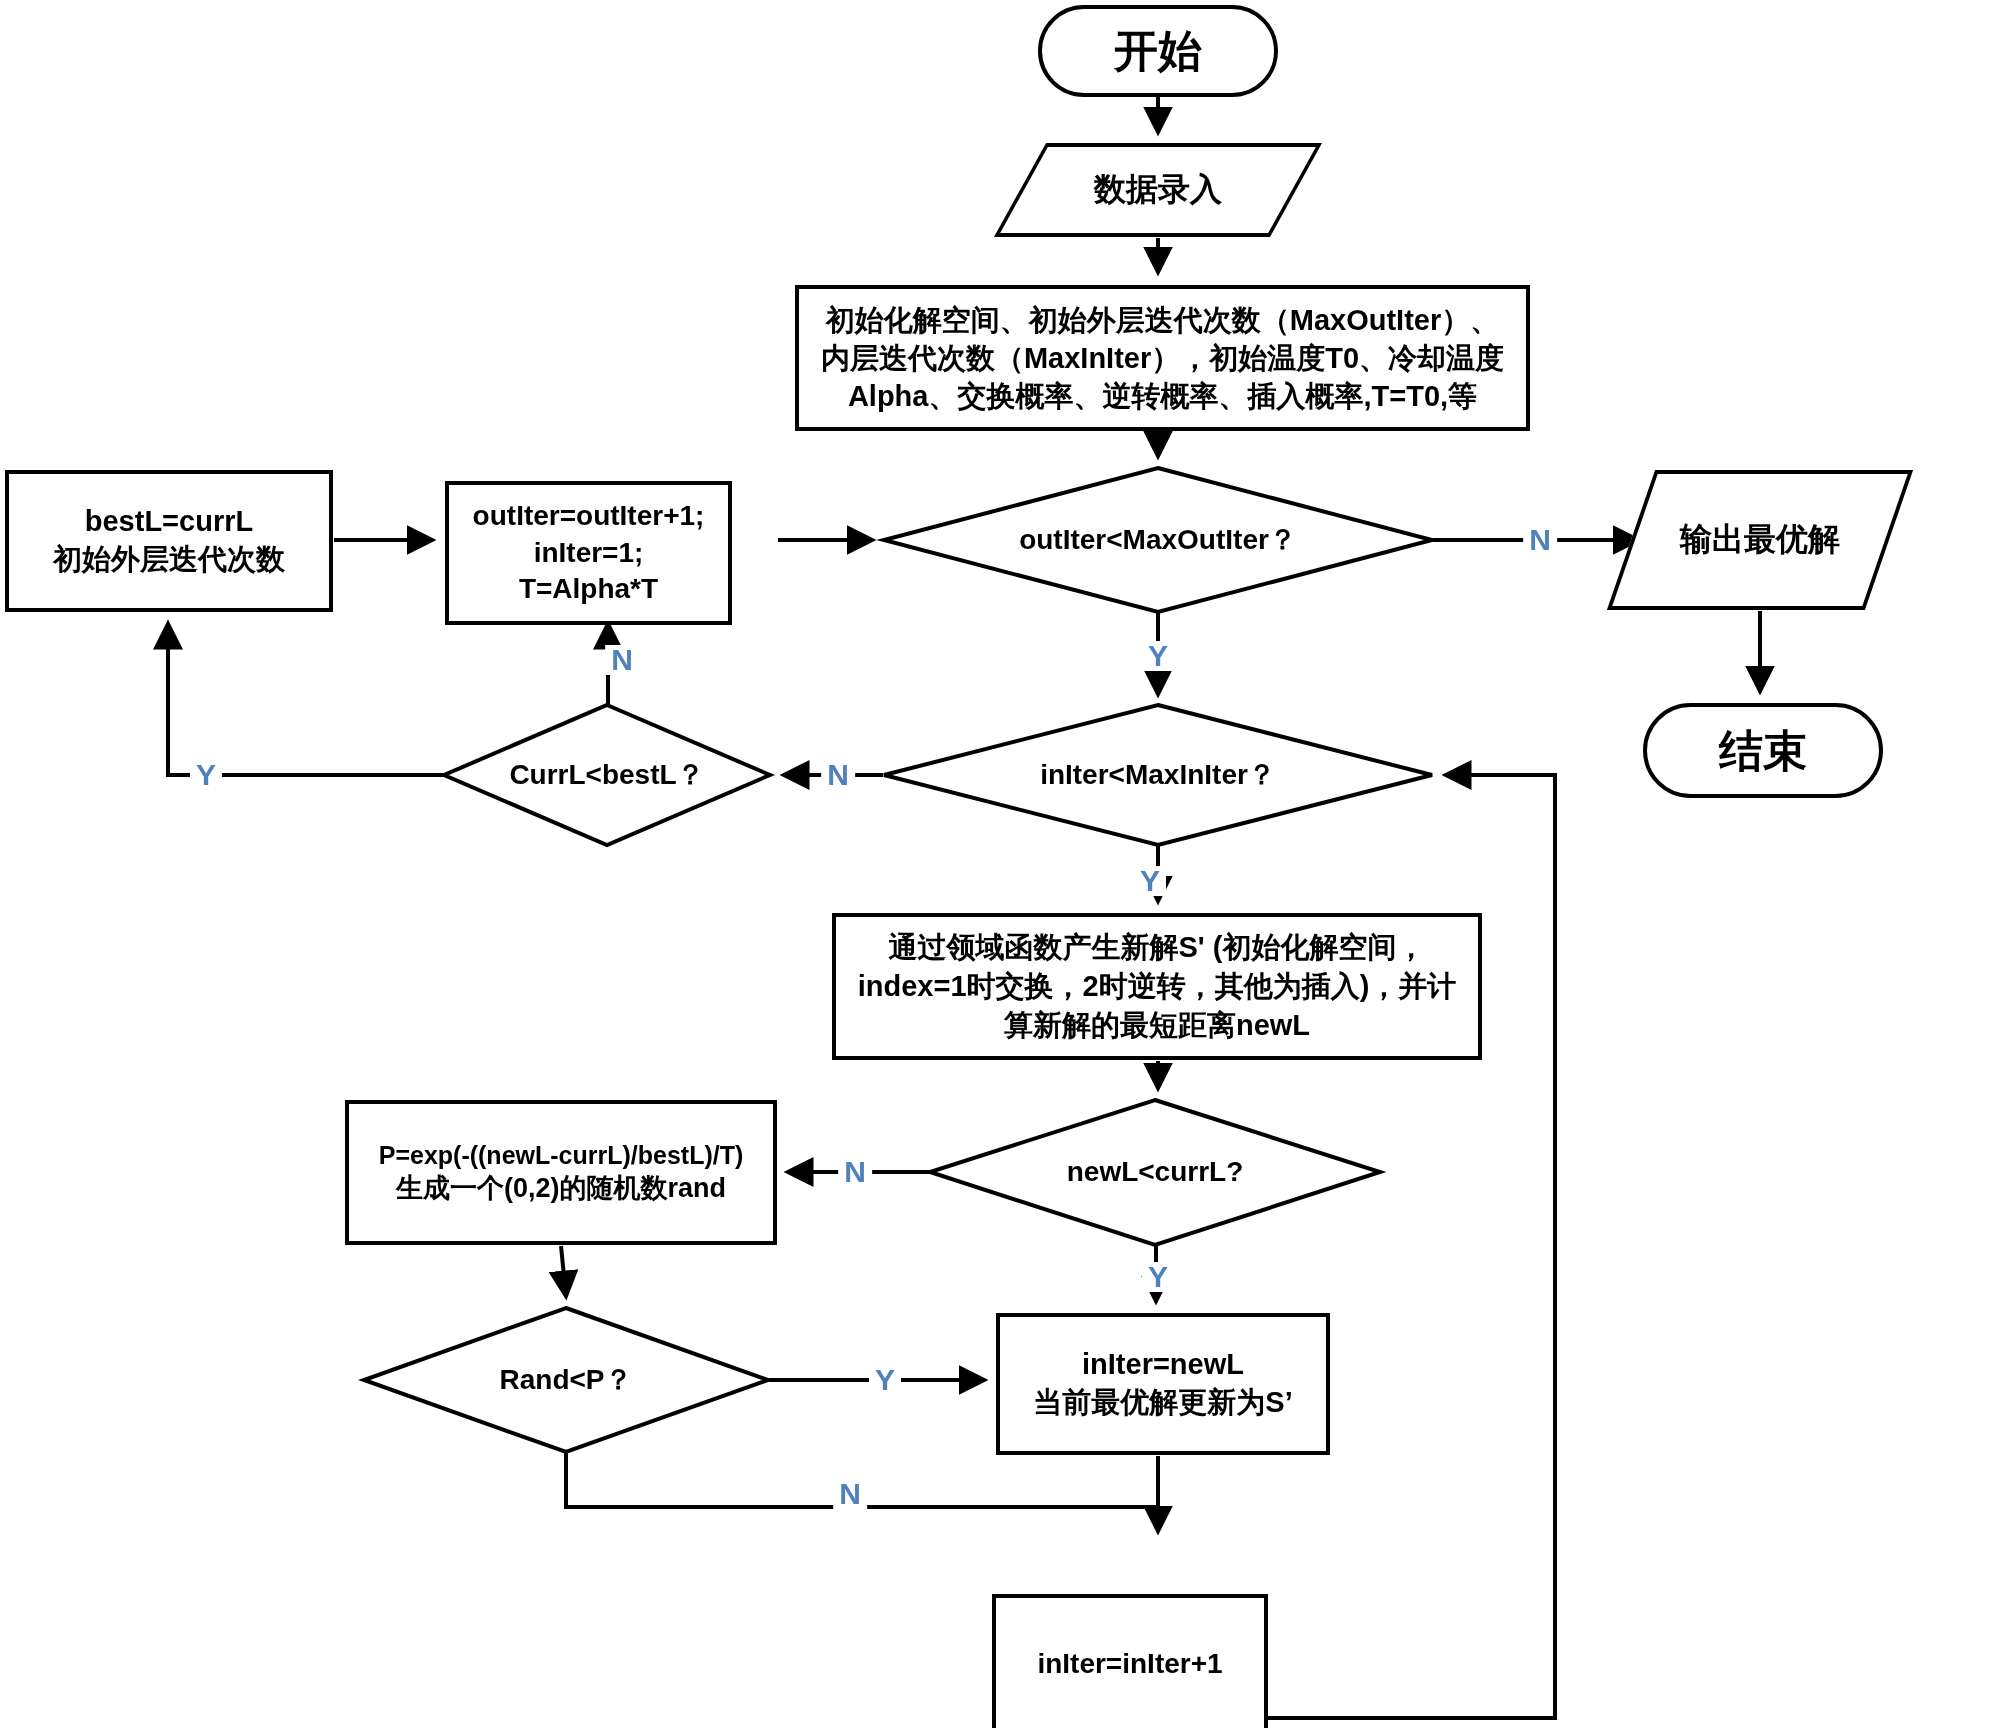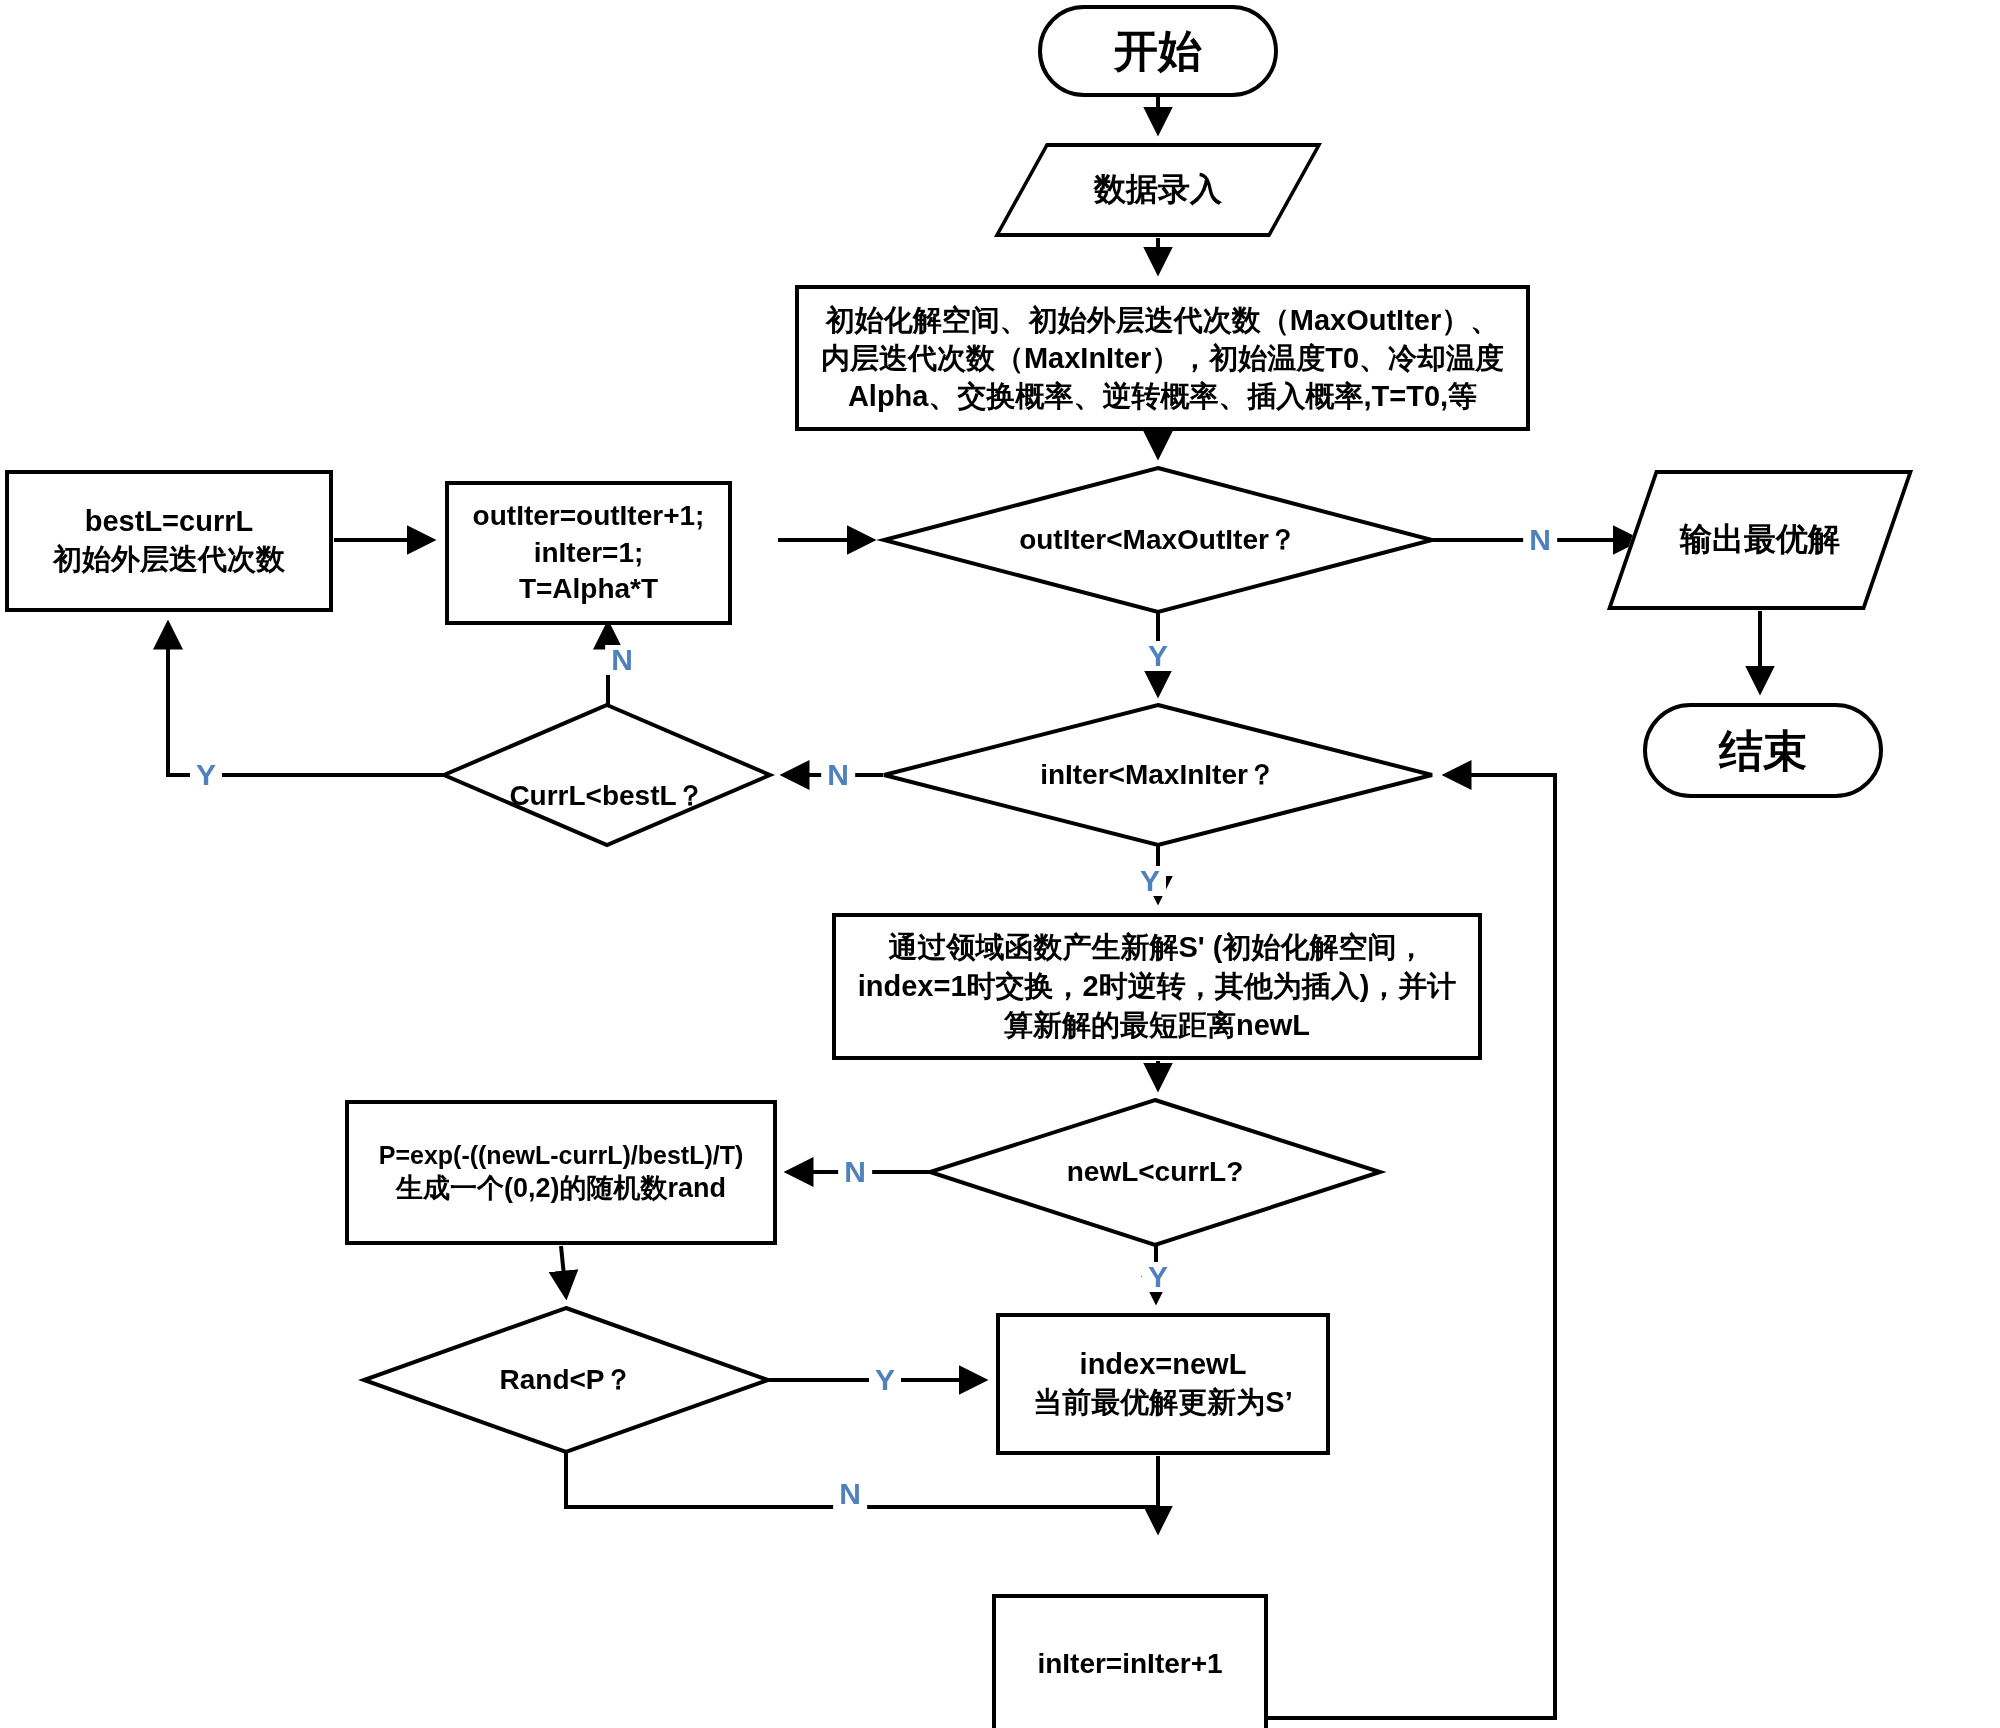--- a/index.html
+++ b/index.html
@@ -108,30 +108,30 @@
   <div class="node rect" style="left:832px;top:913px;width:650px;height:147px;padding:4px 8px;">
     <div style="font-size:29px;line-height:1.35;">通过领域函数产生新解S' (初始化解空间，index=1时交换，2时逆转，其他为插入)，并计算新解的最短距离newL</div>
   </div>
 
   <div class="node rect" style="left:345px;top:1100px;width:432px;height:145px;">
     <div class="tiny" style="white-space:nowrap;">P=exp(-((newL-currL)/bestL)/T)</div>
     <div style="font-size:27px;">生成一个(0,2)的随机数rand</div>
   </div>
 
   <div class="node rect" style="left:996px;top:1313px;width:334px;height:142px;">
-    <div>index=newL</div>
+    <div>inIter=newL</div>
     <div>当前最优解更新为S’</div>
   </div>
 
   <div class="node rect small" style="left:992px;top:1594px;width:276px;height:140px;">
     <div>inIter=inIter+1</div>
   </div>
 
   <div class="dtext" style="left:1158px;top:540px;">outIter&lt;MaxOutIter？</div>
-  <div class="dtext" style="left:607px;top:796px;">CurrL&lt;bestL？</div>
+  <div class="dtext" style="left:607px;top:775px;">CurrL&lt;bestL？</div>
   <div class="dtext" style="left:1158px;top:775px;">inIter&lt;MaxInIter？</div>
   <div class="dtext" style="left:1155px;top:1172px;">newL&lt;currL?</div>
   <div class="dtext" style="left:566px;top:1380px;">Rand&lt;P？</div>
 
   <div class="yn" style="left:1158px;top:656px;">Y</div>
   <div class="yn" style="left:1540px;top:540px;">N</div>
   <div class="yn" style="left:206px;top:775px;">Y</div>
   <div class="yn" style="left:622px;top:660px;">N</div>
   <div class="yn" style="left:1150px;top:881px;">Y</div>
   <div class="yn" style="left:838px;top:775px;">N</div>

